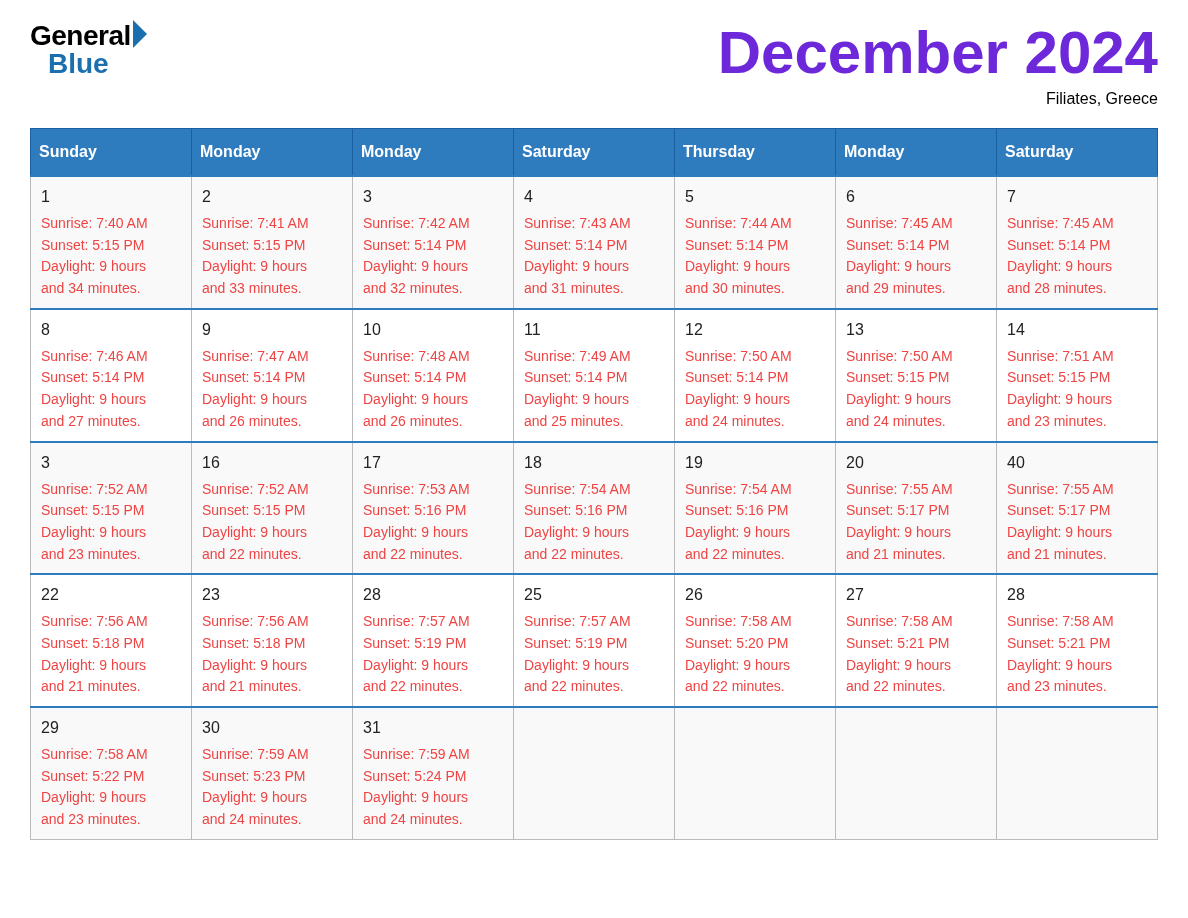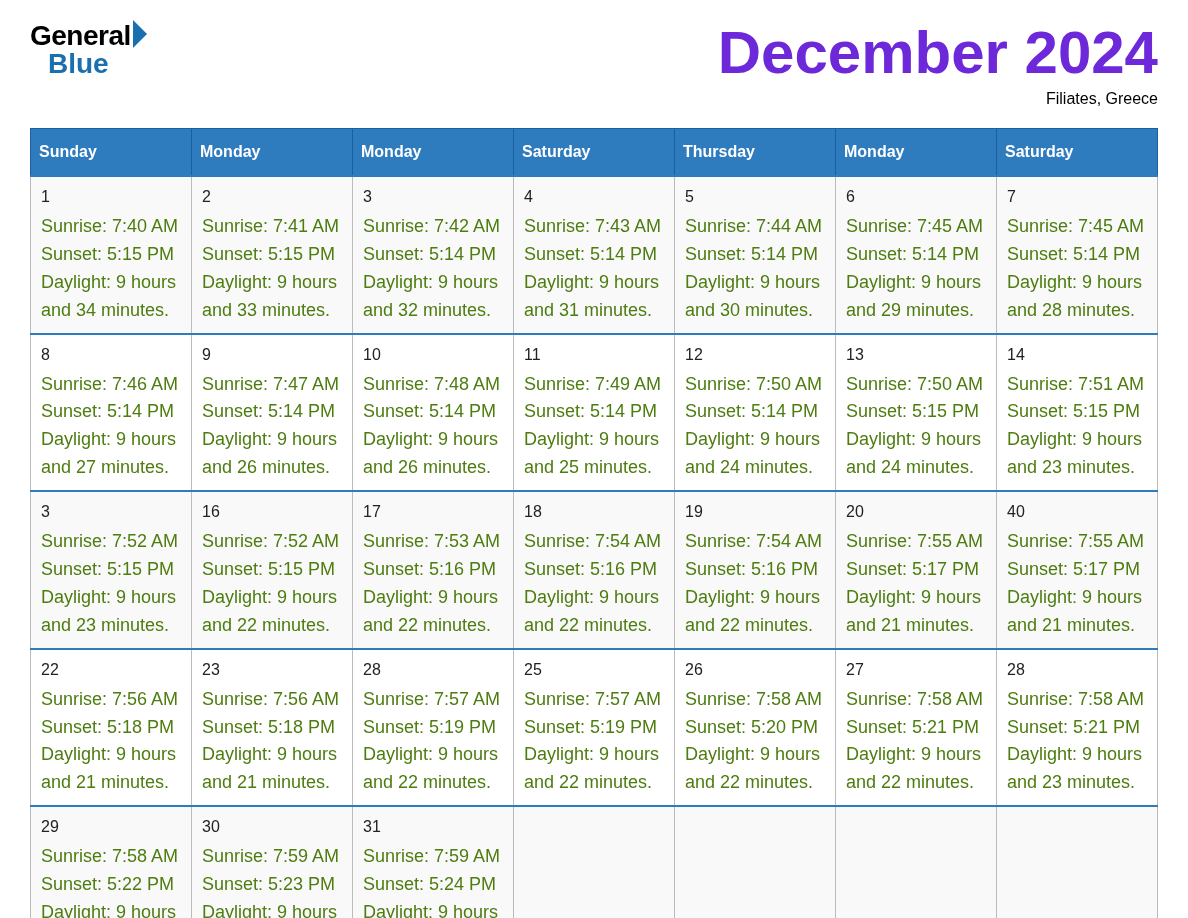--- a/index.html
+++ b/index.html
@@ -85,23 +85,23 @@
       color: #222;
       line-height: 1.5;
     }
     .day-number {
       font-size: 16px;
       font-weight: normal;
       display: block;
       margin-bottom: 4px;
     }
     .day-info {
-      font-size: 18px;
+      font-size: 14px;
       line-height: 1.55;
-      color: #4d7c0f;
+      color: #ef4444;
     }
     .empty-cell {
       background: #fff;
     }
     .calendar tbody tr:nth-child(odd) td {
       background-color: #f9f9f9;
     }
     .calendar tbody tr:nth-child(even) td {
       background-color: #fff;
     }

